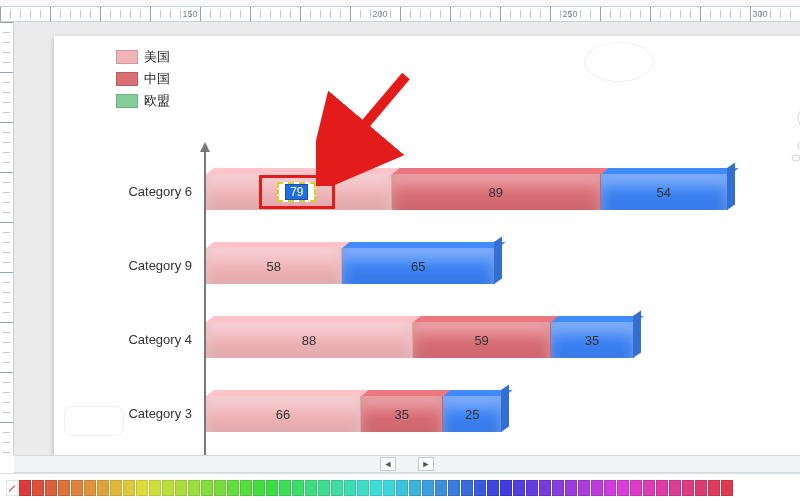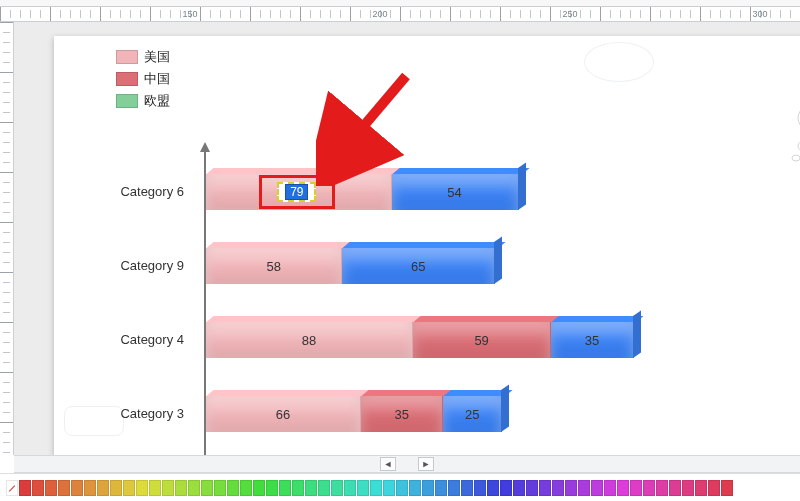--- a/index.html
+++ b/index.html
@@ -53,21 +53,21 @@
   .legend-label { font-size: 13px; color: #222; }
 
   
   .chart { position: absolute; left: 150px; top: 120px; right: 30px; bottom: 10px; }
   .yaxis { position: absolute; left: 0; top: -6px; bottom: 0; width: 2px; background: #777; }
   .yaxis::after {
     content: ""; position: absolute; top: -8px; left: -4px;
     border-left: 5px solid transparent; border-right: 5px solid transparent;
     border-bottom: 10px solid #777;
   }
-  .cat-lbl { position: absolute; right: 100%; transform: translateY(10px); white-space: nowrap; padding-right: 20px; font-size: 13px; color: #333; }
+  .cat-lbl { position: absolute; right: 100%; transform: translateY(10px); white-space: nowrap; padding-right: 12px; font-size: 13px; color: #333; }
 
   .barrow { position: absolute; left: 2px; height: 36px; display: flex; }
   .seg {
     position: relative;
     height: 36px;
     display: flex; align-items: center; justify-content: center;
     box-shadow: inset 0 -12px 14px rgba(0,0,0,.06), inset 0 12px 14px rgba(255,255,255,.35);
     border-right: 1px solid rgba(0,0,0,.08);
     color: #333; font-size: 13px;
   }
@@ -309,20 +309,24 @@
       </svg>
     </div>
 
     <div class="chart">
       <div class="yaxis"></div>
       <div id="bars">
           <div class="barrow" style="top: 18px;">
             <div class="seg s1" style="width: 185.65px;">
               <div class="top3d"></div>
             </div>
+            <div class="seg s2" style="width: 209.15px;">
+              <div class="top3d"></div>
+              <span>89</span>
+            </div>
             <div class="seg s3" style="width: 126.9px;">
               <div class="top3d"></div>
               <span>54</span>
             </div>
           </div>
           <div class="barrow" style="top: 92px;">
             <div class="seg s1" style="width: 136.3px;">
               <div class="top3d"></div>
               <span>58</span>
             </div>

